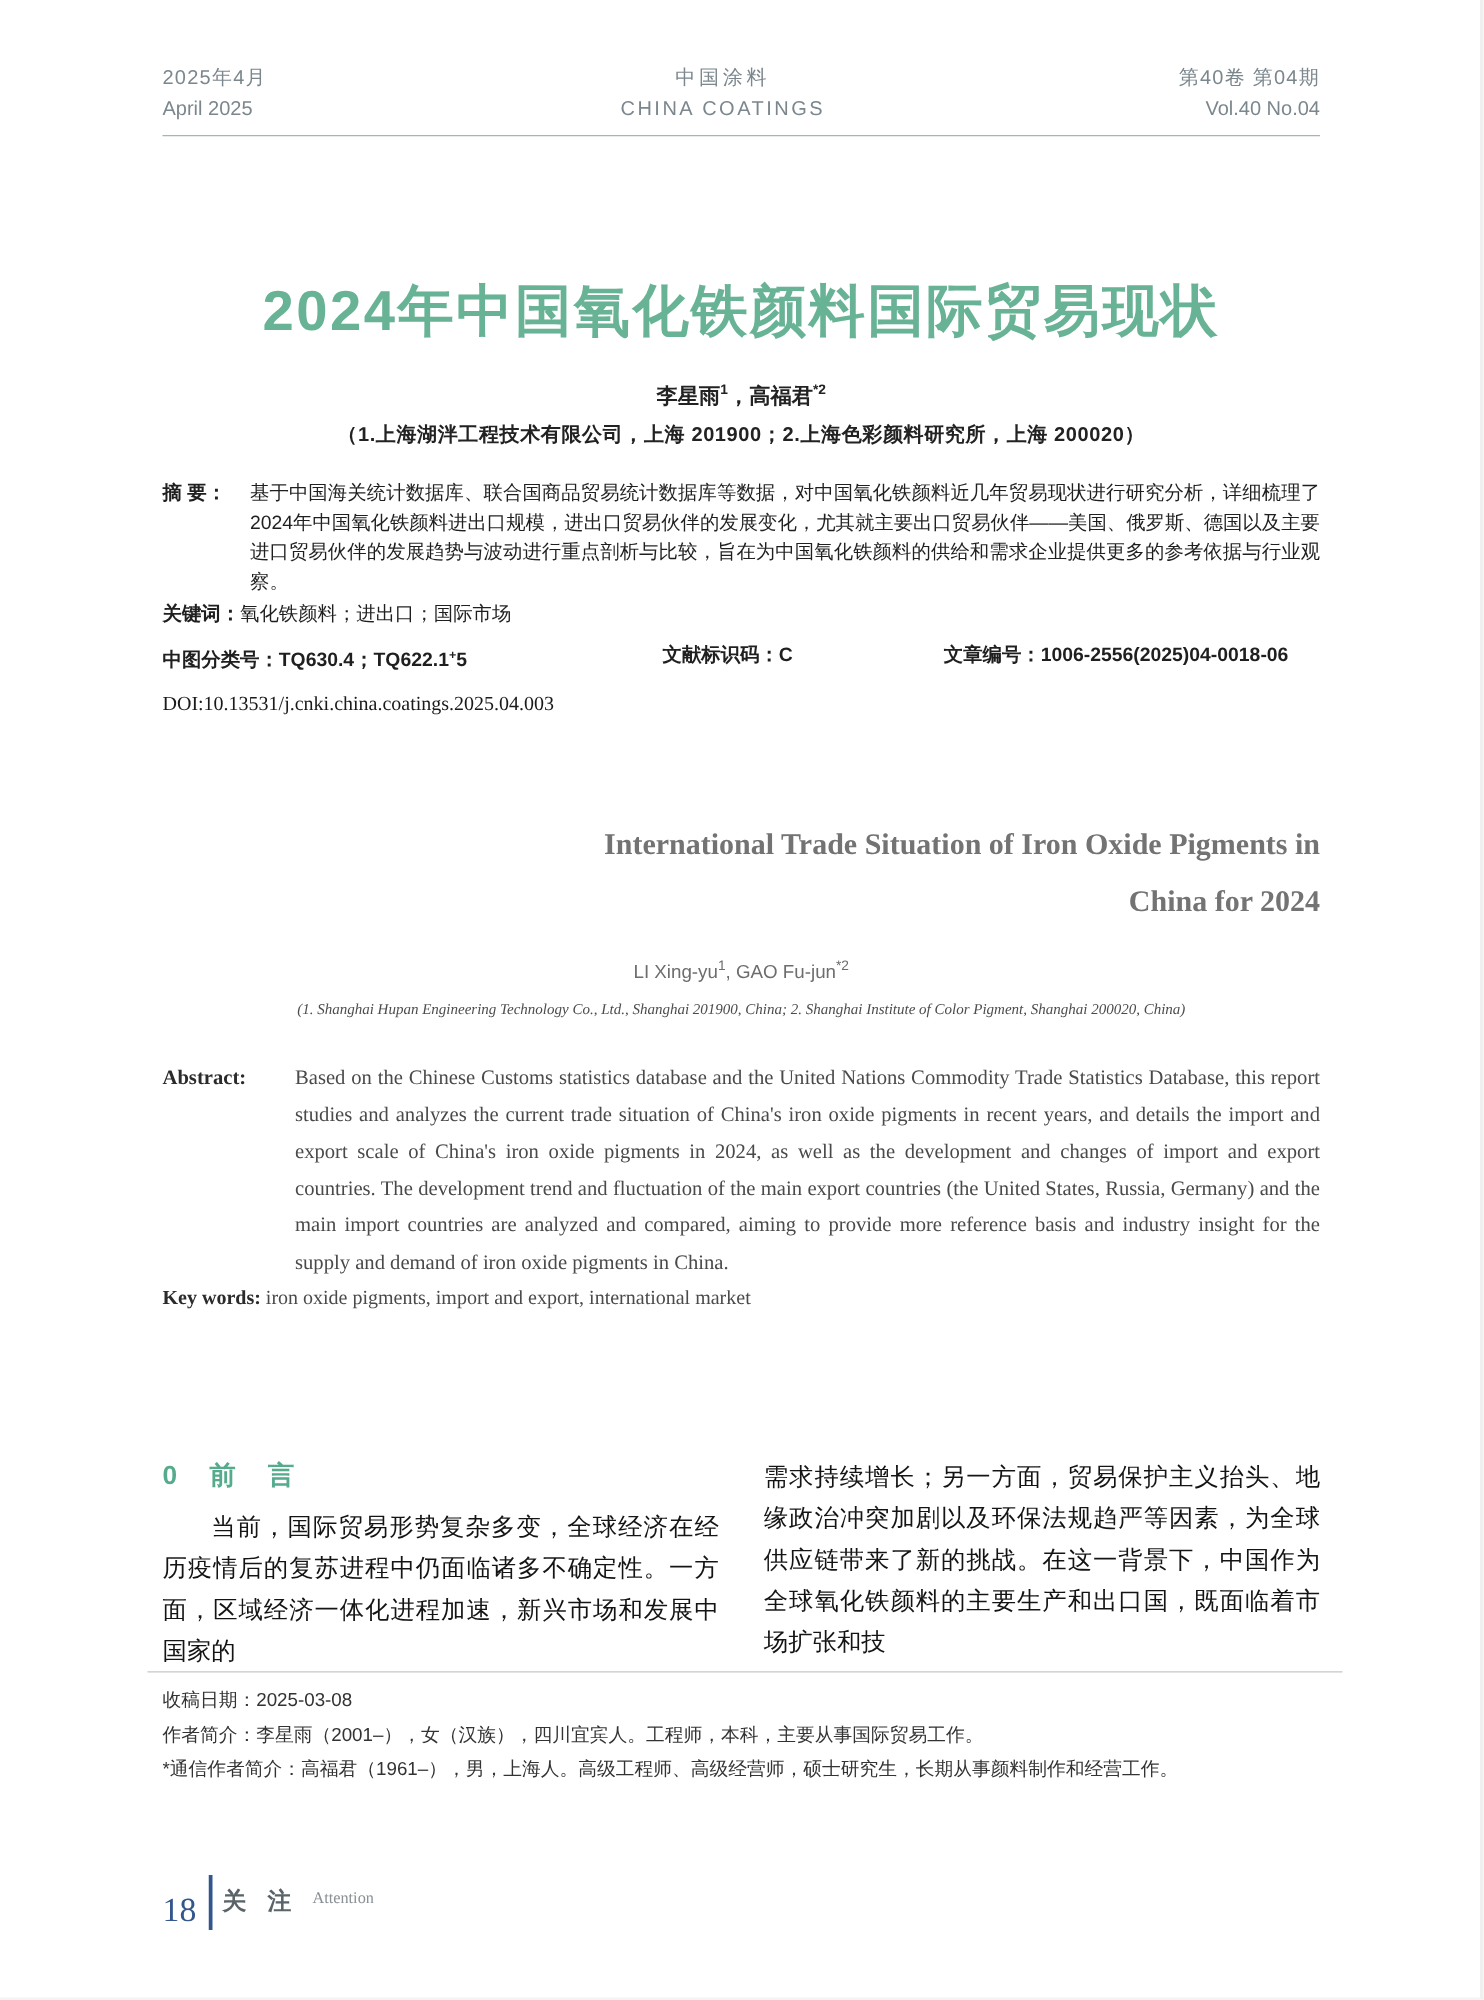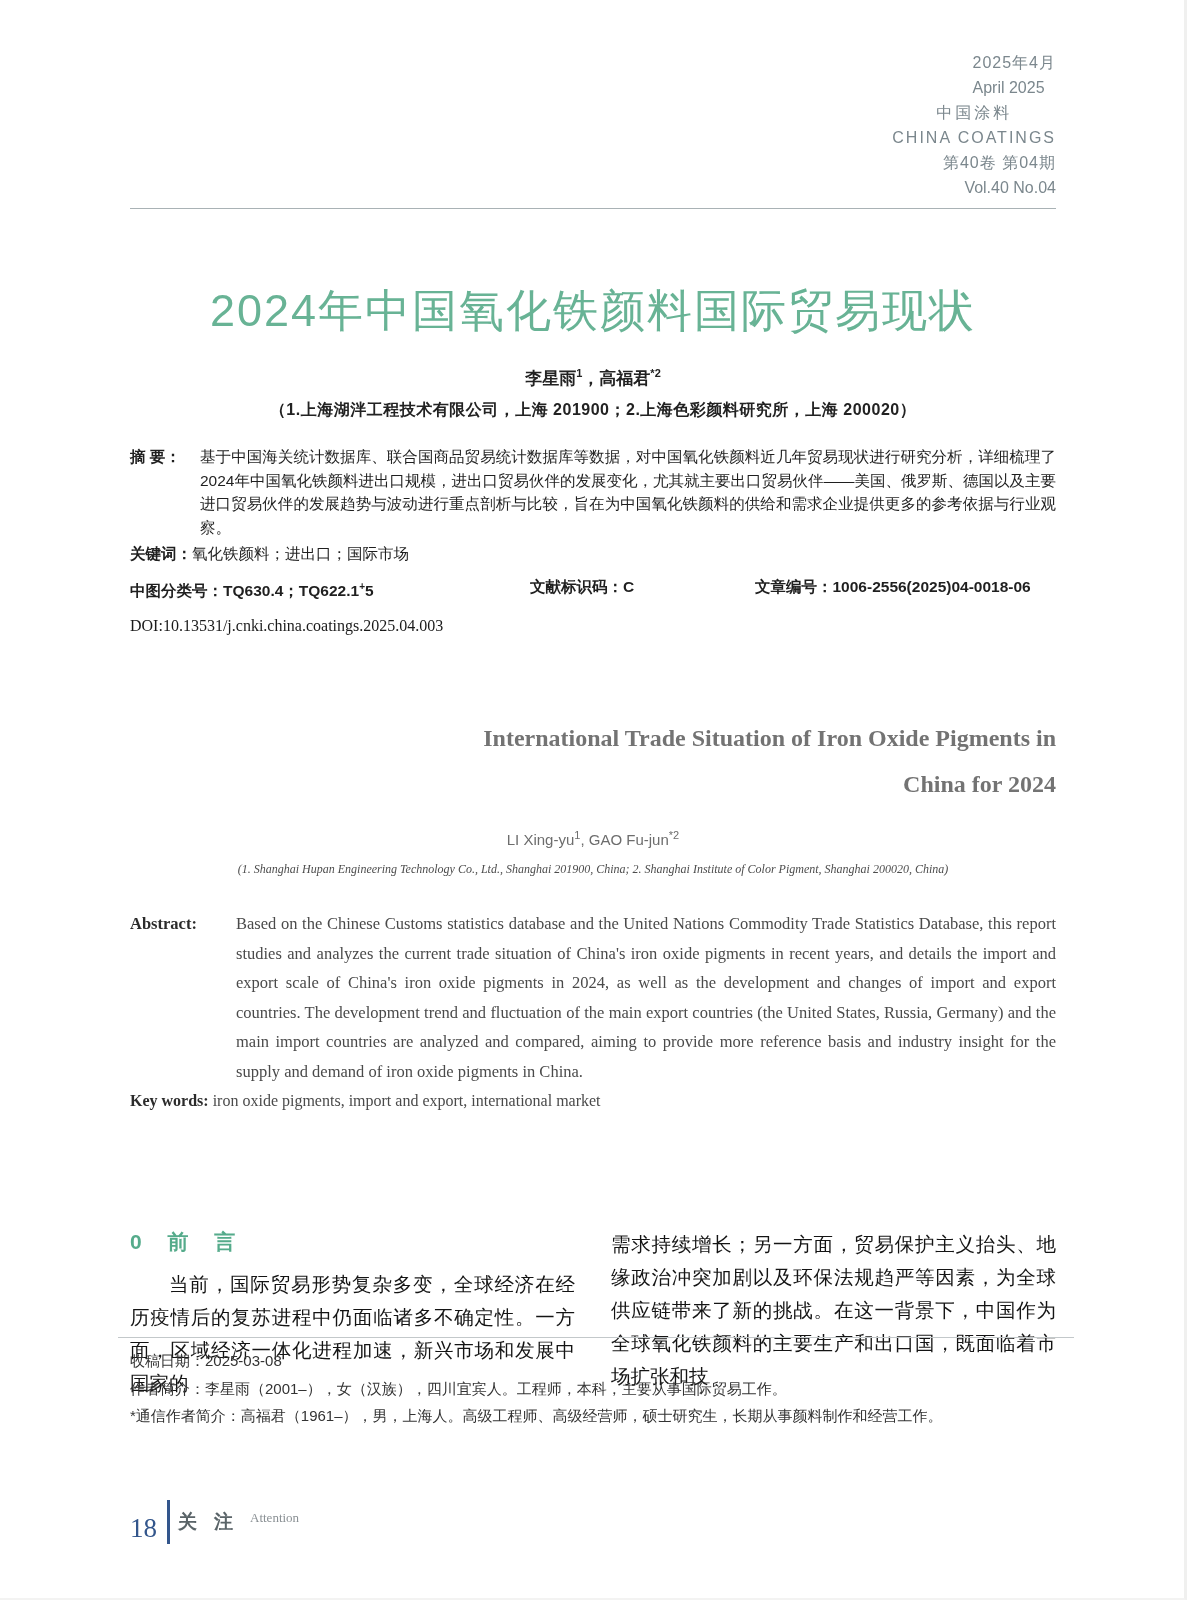--- a/index.html
+++ b/index.html
@@ -14,36 +14,35 @@
     border-right:3px solid #f0f0ef;
     border-bottom:2px solid #f3f3f2;
   }
   
   .runhead {
     display:flex; justify-content:space-between; align-items:flex-end;
     color:#7b878d;
     font-size:16px; line-height:25px;
     padding-bottom:8px;
     border-bottom:1.5px solid #a9b2b5;
-    flex-direction:column;
   }
   .runhead .col { display:flex; flex-direction:column; }
   .runhead .c-left   { text-align:left; }
   .runhead .c-center { text-align:center; letter-spacing:2px; }
   .runhead .c-right  { text-align:right; }
   .runhead .cn { letter-spacing:3px; }
   .runhead .c-left .cn, .runhead .c-right .cn { letter-spacing:1px; }
 
   
   .cn-title {
-    margin-top:72px;
+    margin-top:110px;
     text-align:center;
     color:#68b395;
     font-size:45px;
-    font-weight:normal;
+    font-weight:bold;
     letter-spacing:2px;
     font-family:"Liberation Sans", sans-serif;
   }
   .cn-authors {
     margin-top:26px;
     text-align:center;
     font-size:17px; font-weight:bold; color:#222;
   }
   .cn-authors sup, .en-authors sup { font-size:11px; }
   .cn-affil {

